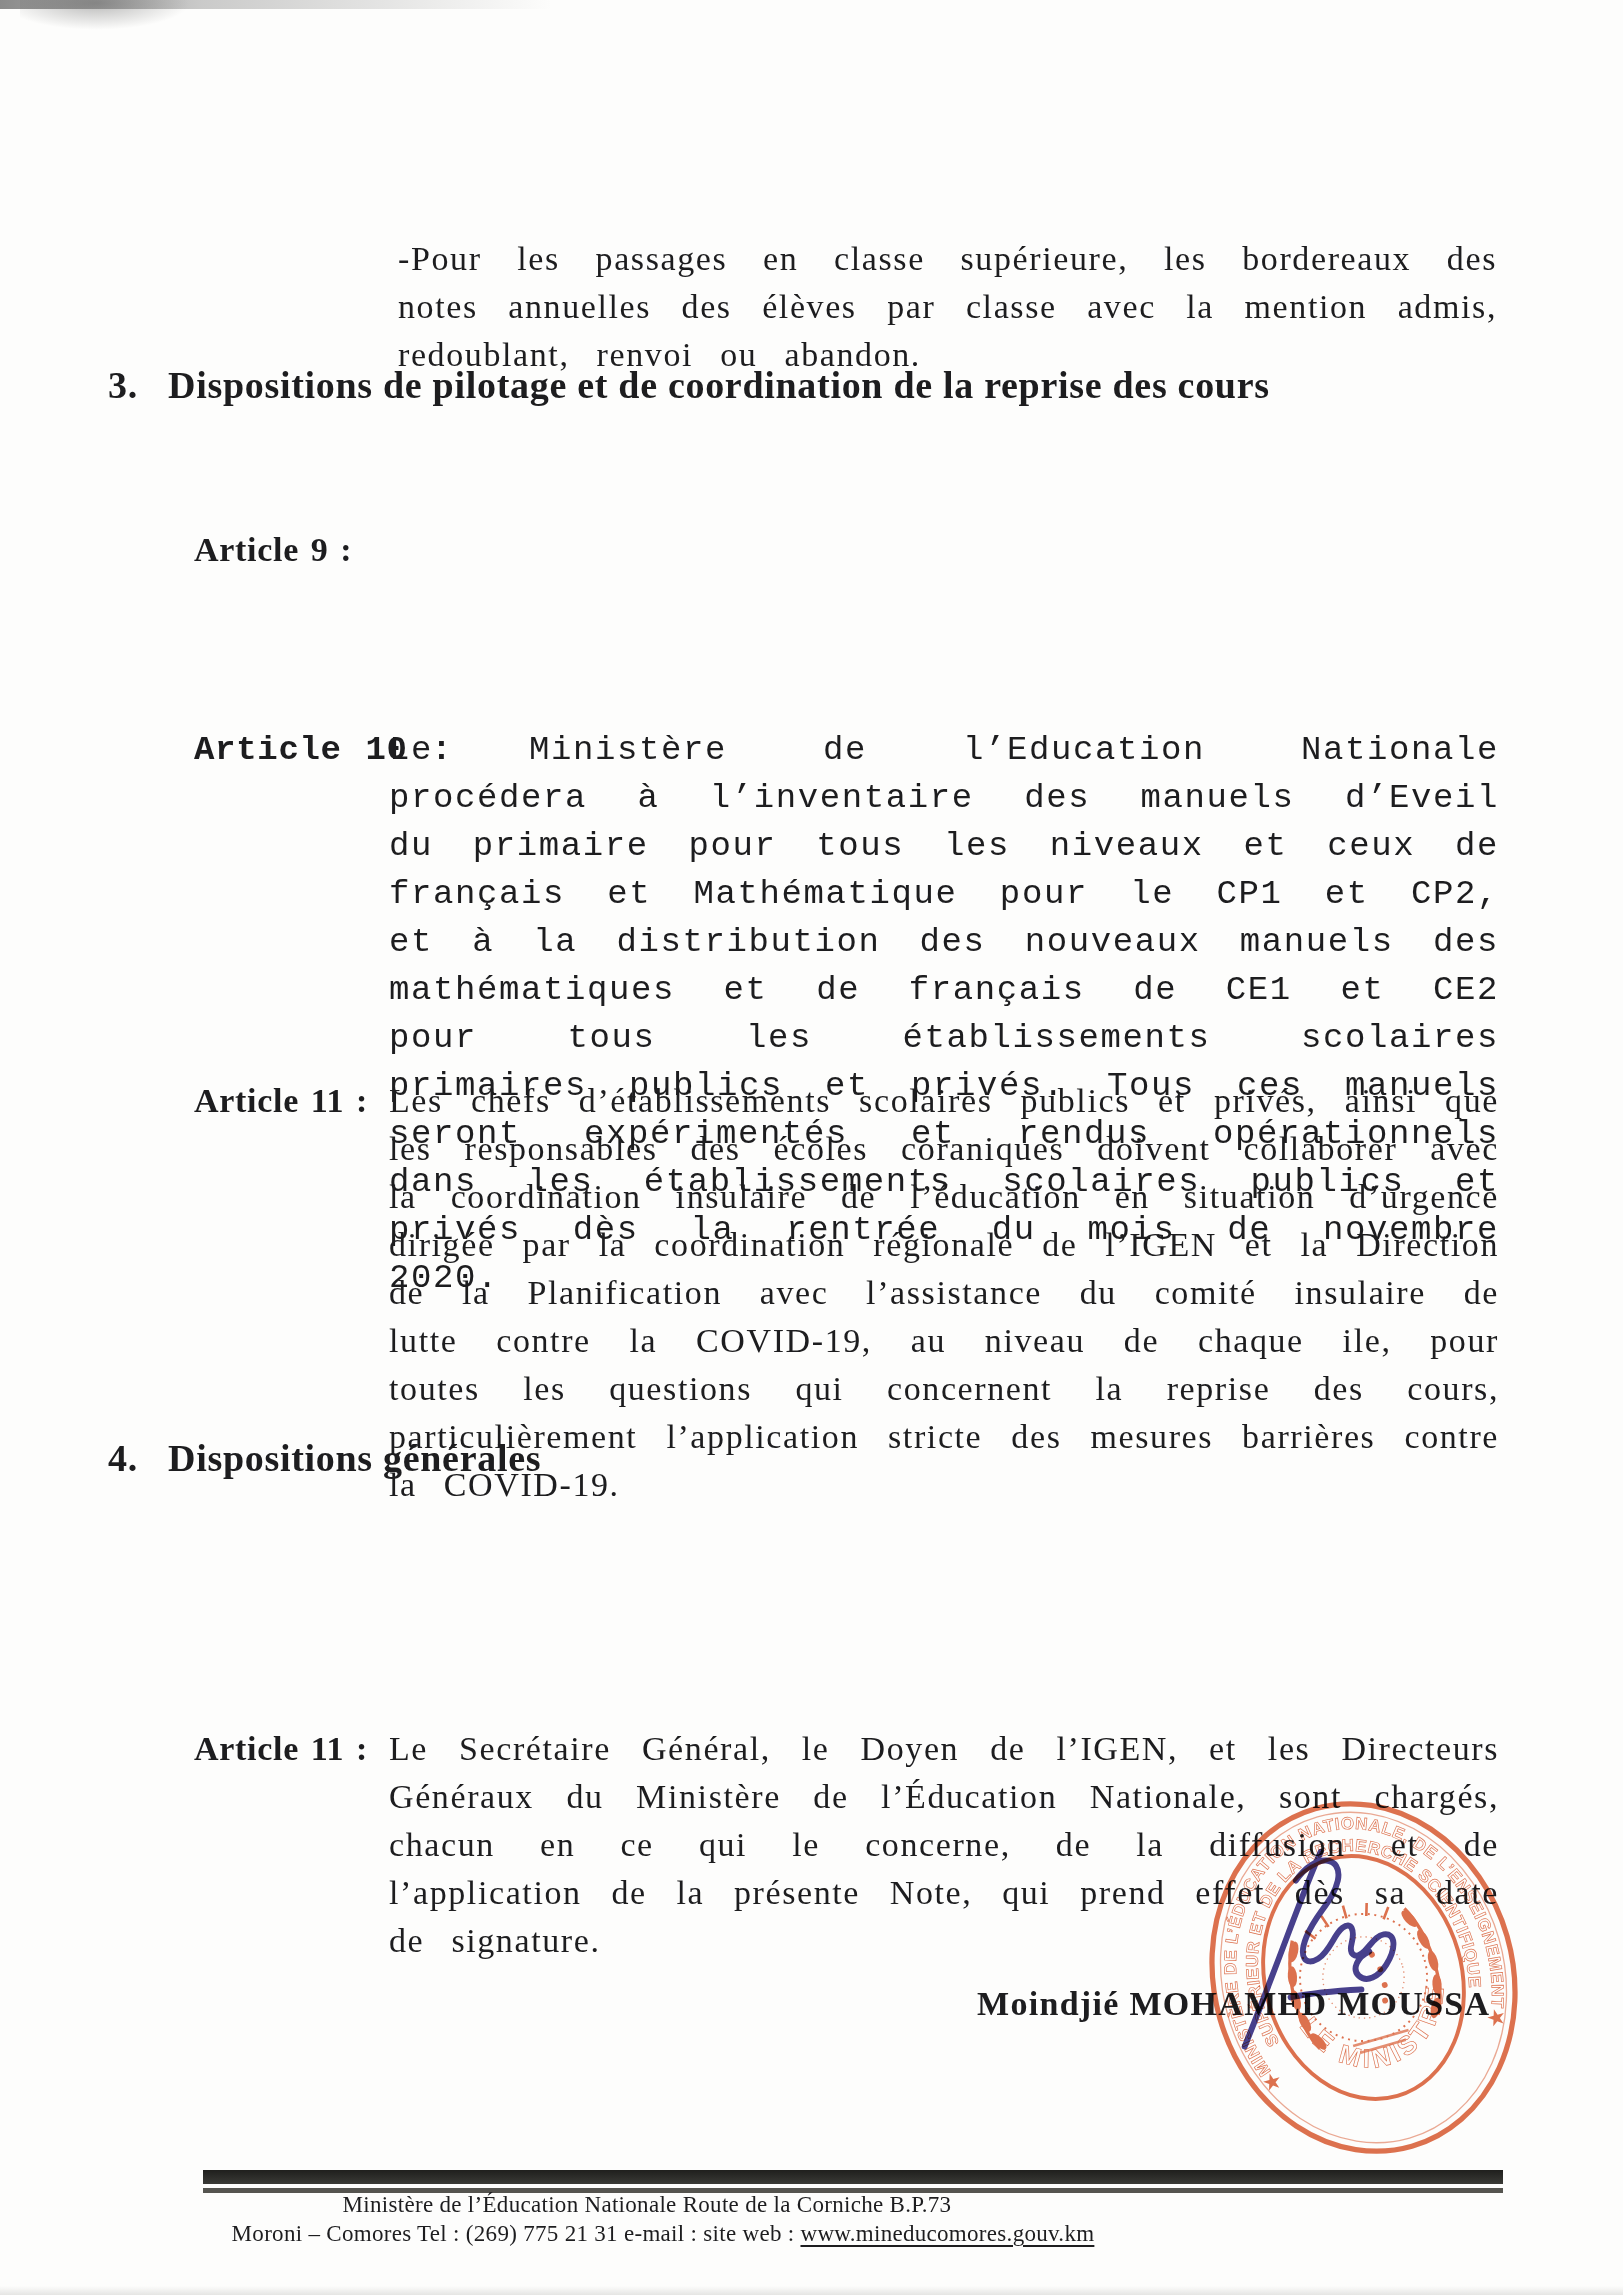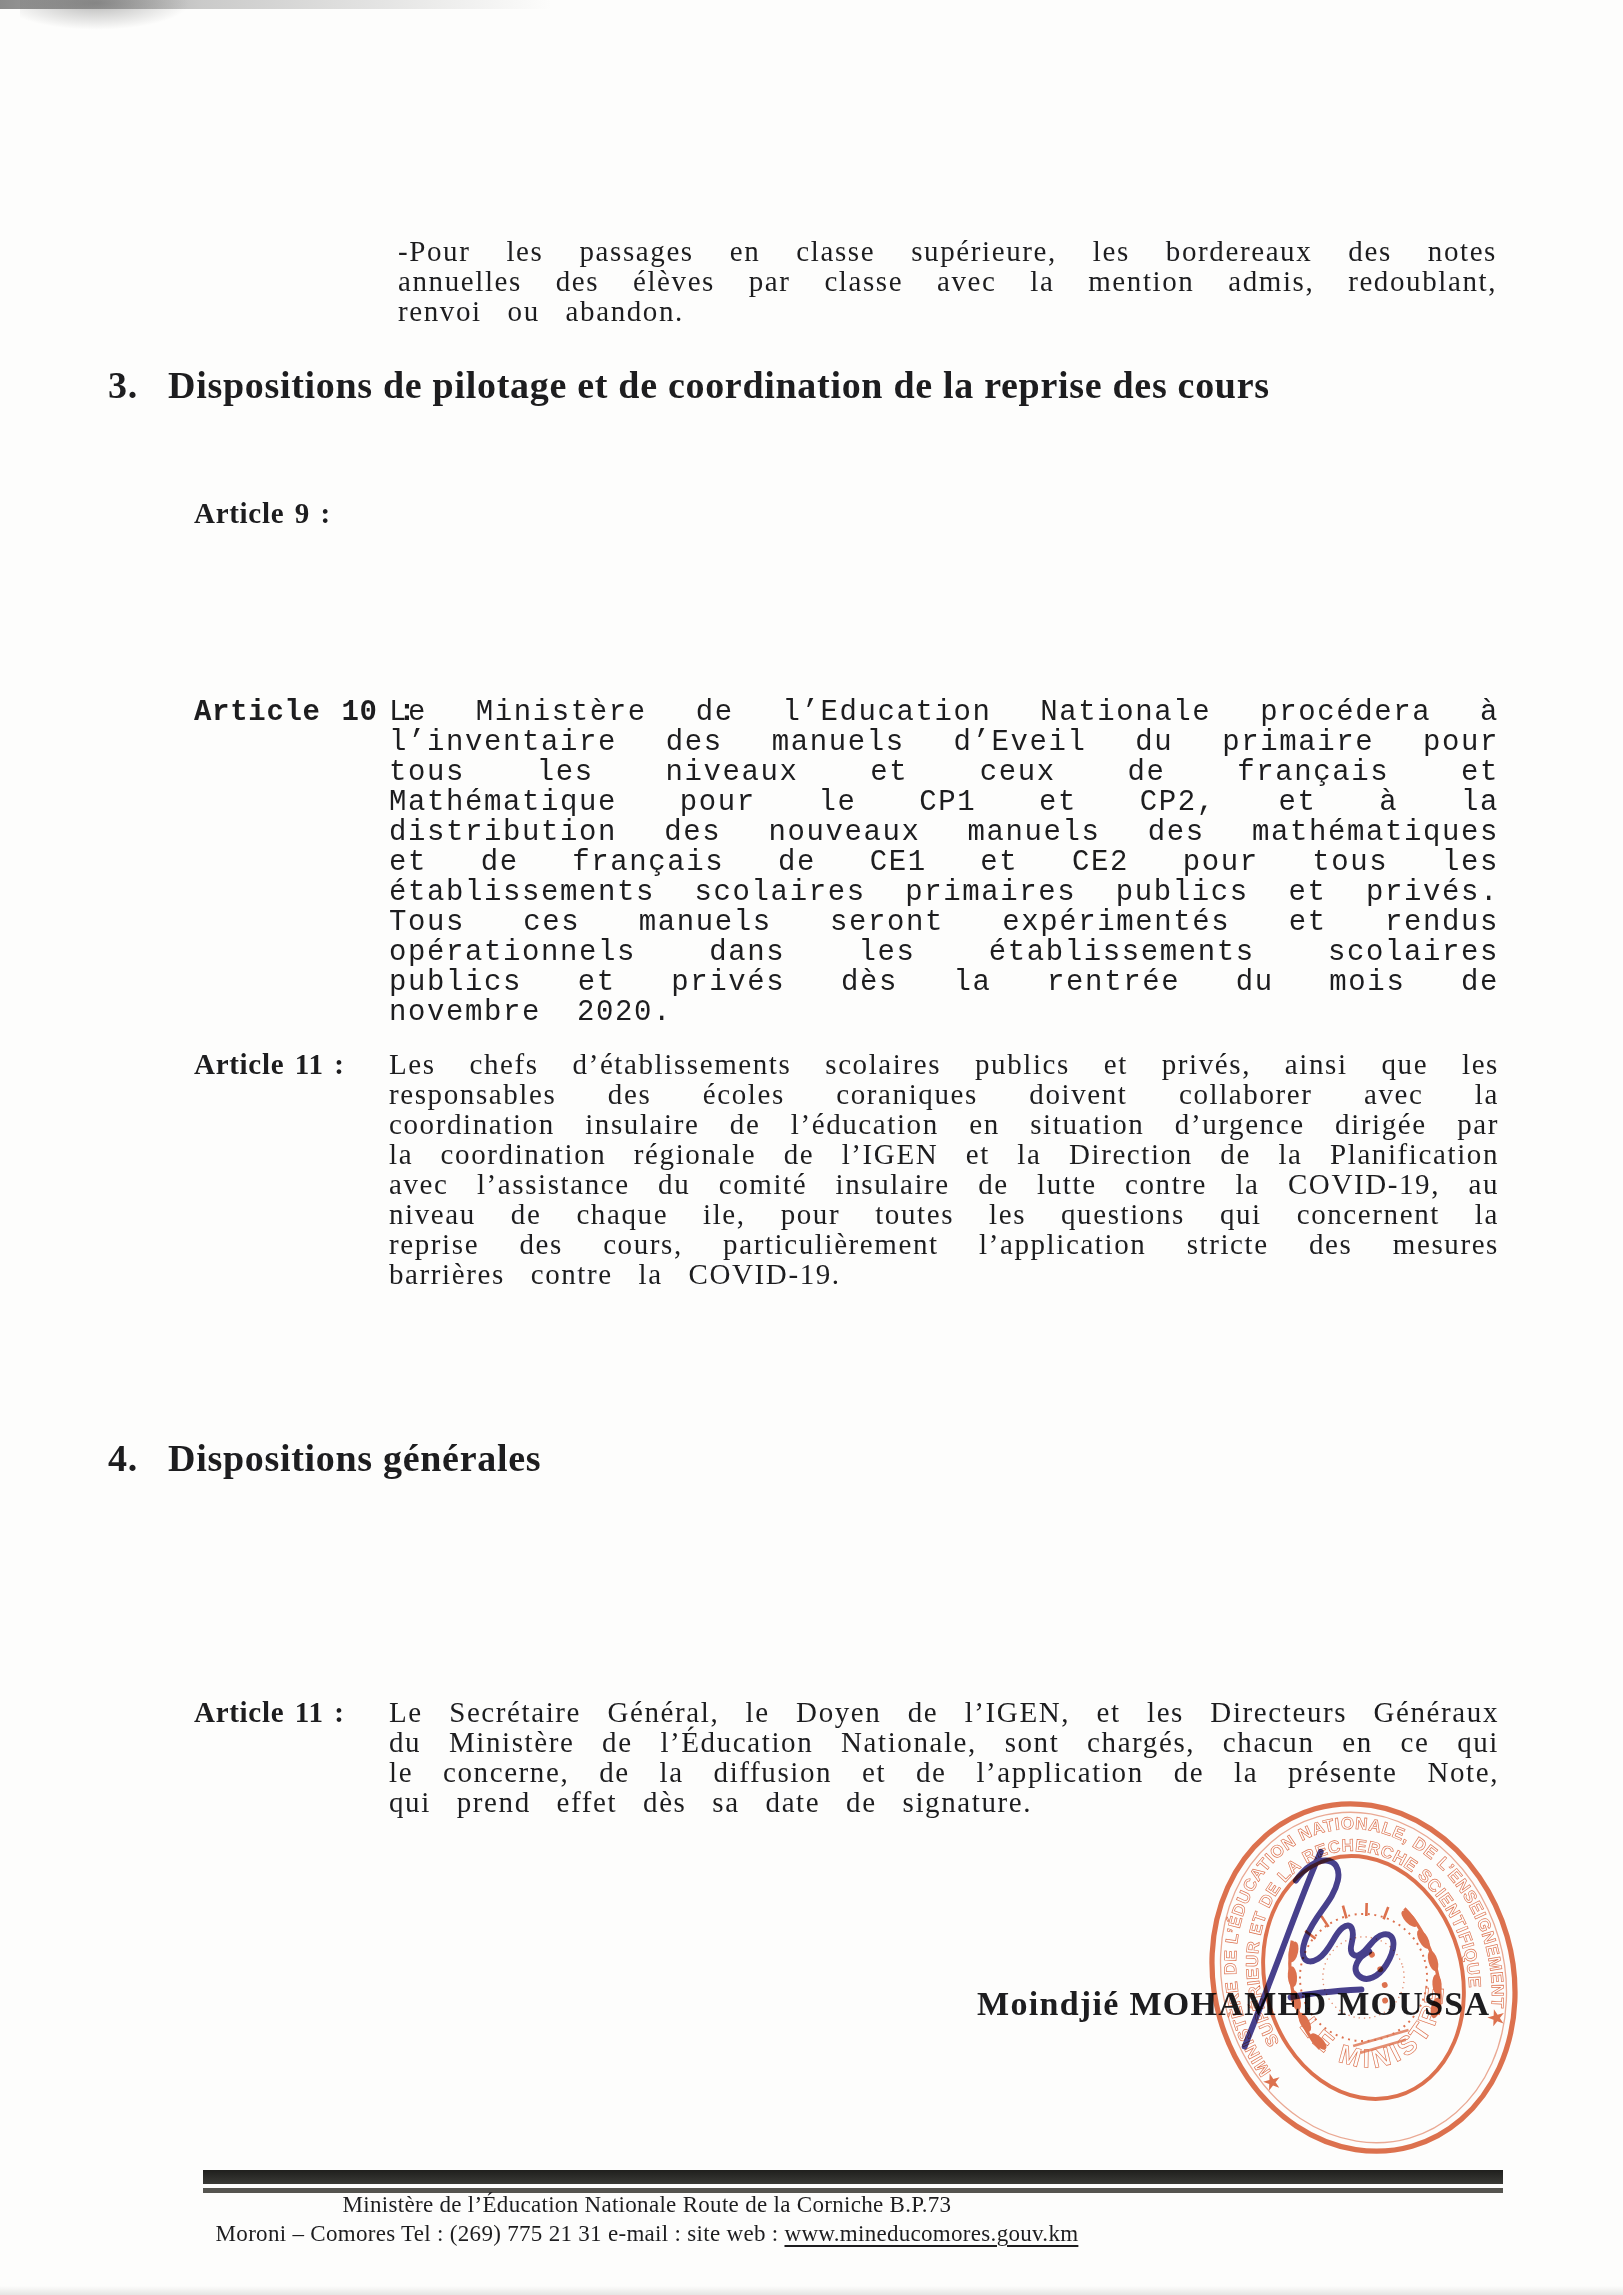--- a/index.html
+++ b/index.html
@@ -15,23 +15,24 @@
   .scan-top-strip{
     position:absolute;left:0;top:0;width:576px;height:8.5px;
     background:linear-gradient(90deg,rgba(45,45,45,.55),rgba(70,70,70,.28) 35%,rgba(0,0,0,0) 96%);
   }
   .scan-top-blotch{
     position:absolute;left:19.7px;top:0;width:170px;height:30px;
     background:radial-gradient(ellipse at 45% 10%,rgba(75,75,75,.38),rgba(0,0,0,0) 70%);
   }
   
   .bodytext{
-    font-size:29px;line-height:30px;
+    font-size:34px;line-height:48px;
     letter-spacing:1.6px;word-spacing:17px;
     text-align:justify;
+    margin-top:28px;
   }
   .intro{
     position:absolute;left:398px;top:207px;width:1099px;
   }
   .section-heading{
     position:absolute;left:108px;
     display:flex;
     font-weight:700;font-size:38px;line-height:62px;letter-spacing:0.7px;
   }
   .section-heading .num{flex:0 0 60px;}
@@ -81,21 +82,21 @@
   
   .footer-divider{position:absolute;left:203px;top:2170px;width:1300px;}
   .footer-divider .bar-thick{height:13.8px;background:linear-gradient(180deg,#1f1f1d,#3a3a36);}
   .footer-divider .bar-gap{height:4.6px;background:transparent;}
   .footer-divider .bar-thin{height:4.6px;background:#55544f;}
   .footer-text{
     position:absolute;left:0;width:1294px;text-align:center;
     font-size:23px;letter-spacing:0.3px;
   }
   .footer-line1{top:2192px;}
-  .footer-line2{top:2221px;}
+  .footer-line2{top:2221px;margin-left:16px;}
   .footer-website{text-decoration:underline;text-underline-offset:3.9px;}
   .page-bottom-shade{
     position:absolute;left:0;bottom:0;width:100%;height:9.2px;
     background:linear-gradient(180deg,rgba(0,0,0,0),rgba(120,120,115,.18));
   }
 </style>
 </head>
 <body>
 
 <div class="page">

